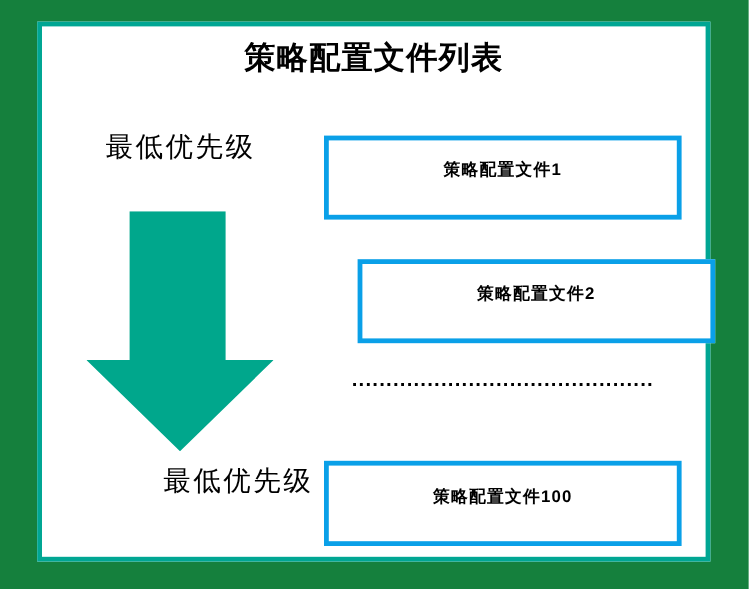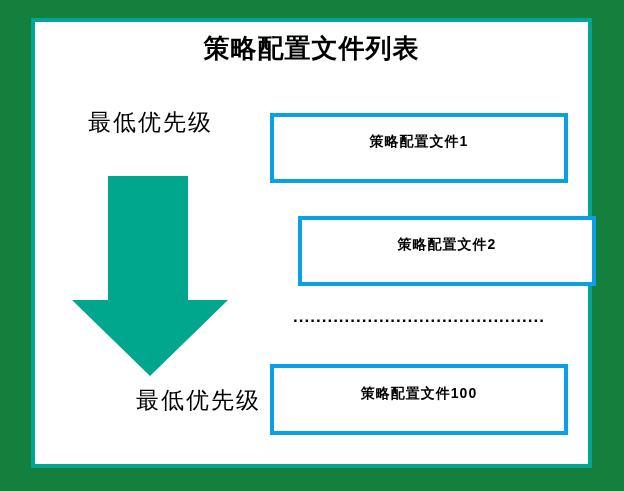--- a/index.html
+++ b/index.html
@@ -64,21 +64,21 @@
     align-items: center;
     justify-content: center;
     padding-bottom: 12px;
     font-size: 14px;
     font-weight: bold;
     color: var(--text, #000000);
     letter-spacing: 1px;
   }
   .box-1   { top: 113px; }
   .box-2   { top: 216px; margin-left: 28px; }
-  .box-100 { top: 364px; height: 71px; }
+  .box-100 { top: 384px; height: 71px; }
   .ellipsis-row {
     position: absolute;
     left: 270px;
     top: 308px;
     width: 298px;
     text-align: center;
     font-size: 17px;
     font-weight: bold;
     color: var(--text, #000000);
     letter-spacing: 1px;

